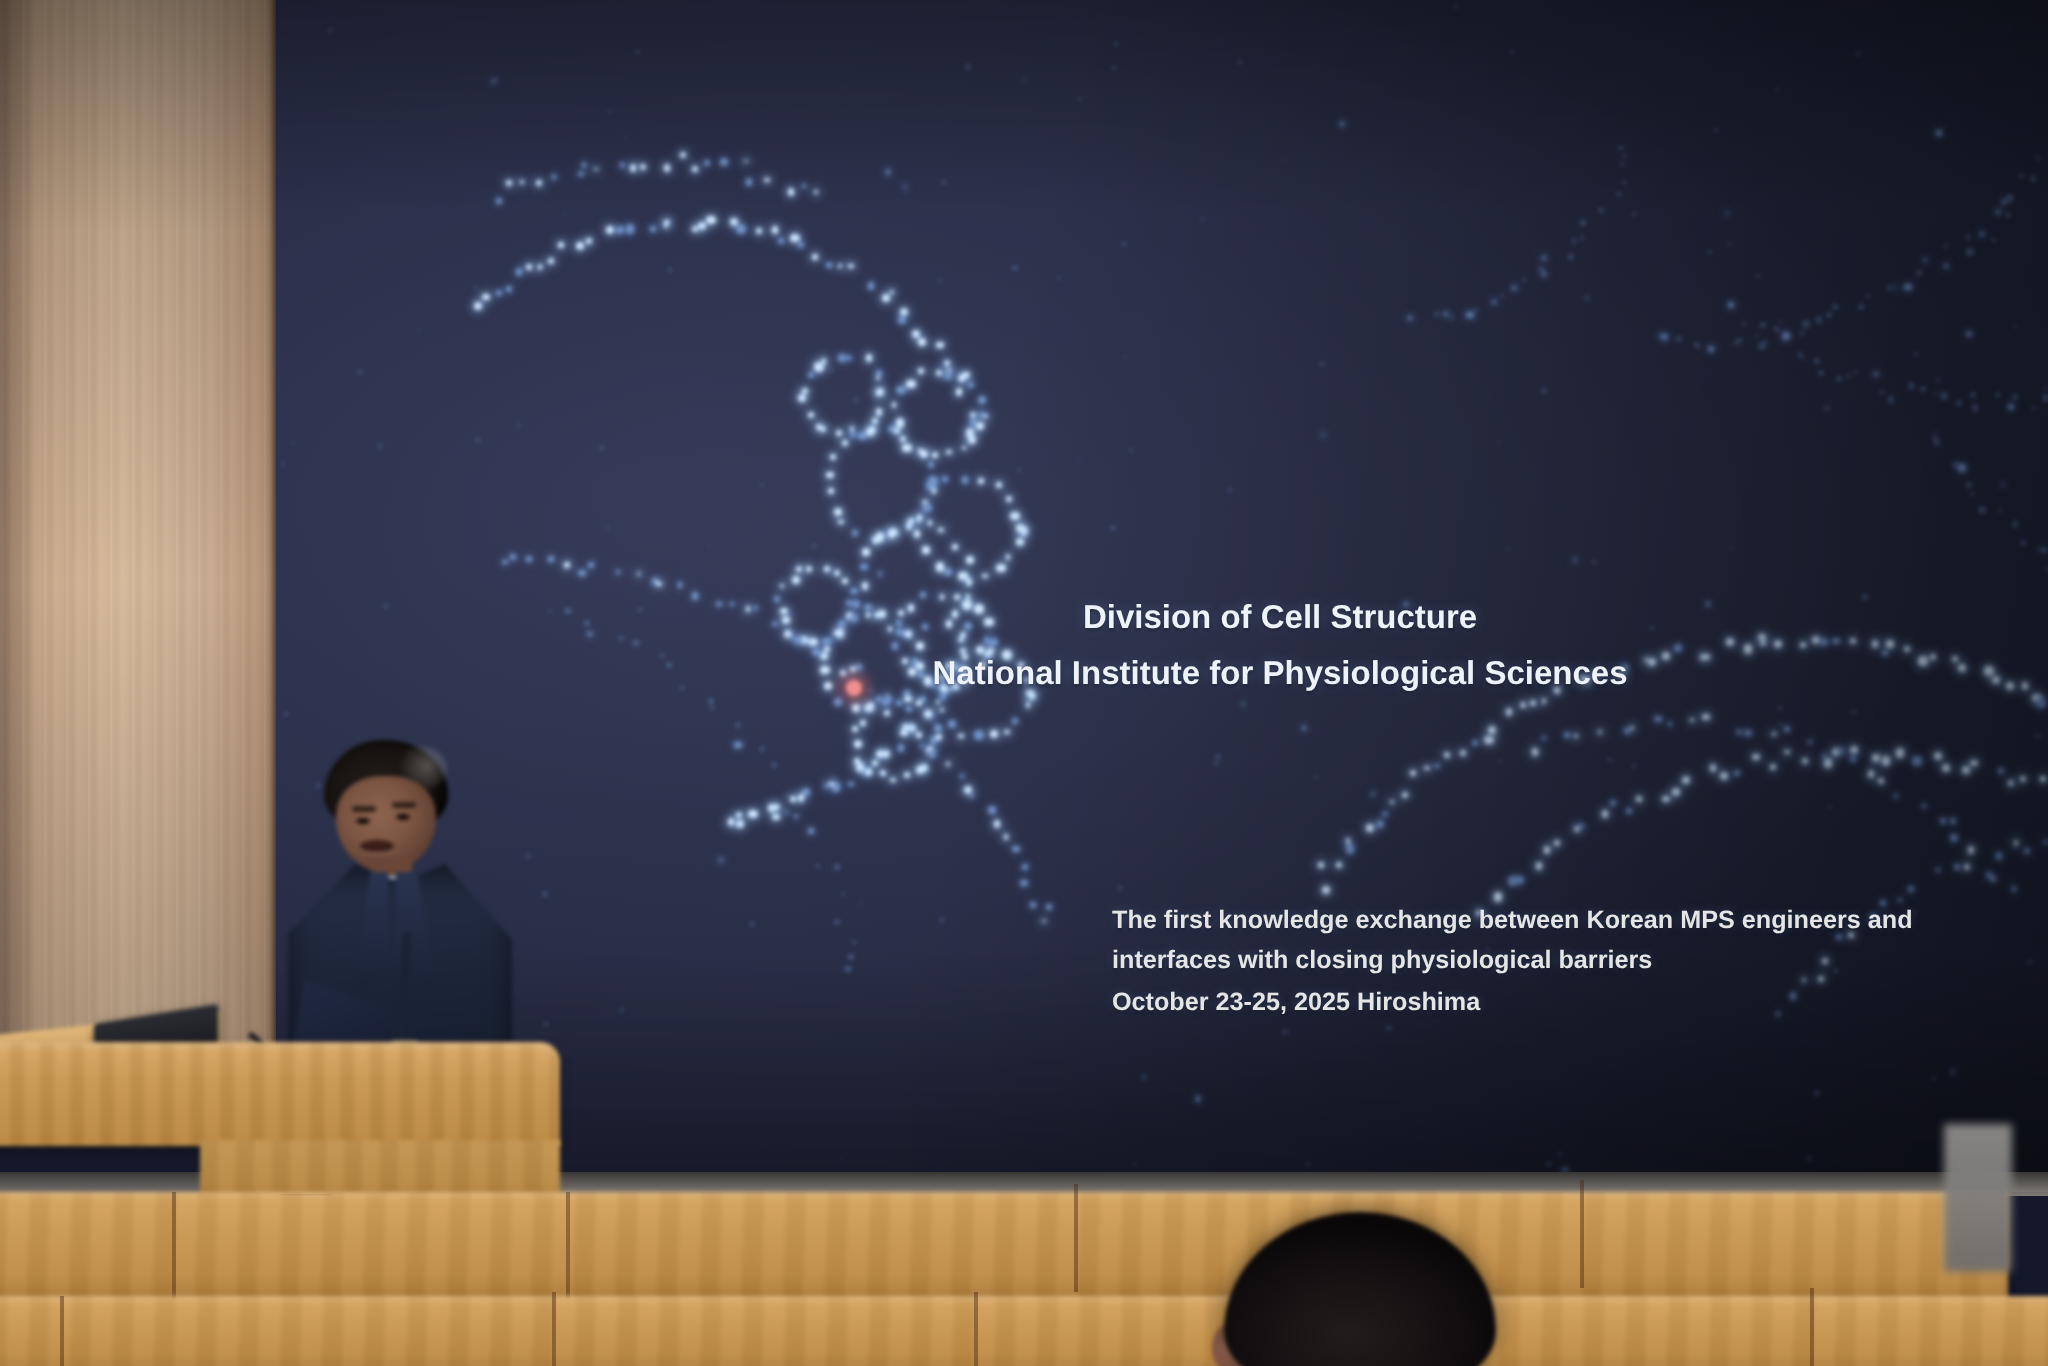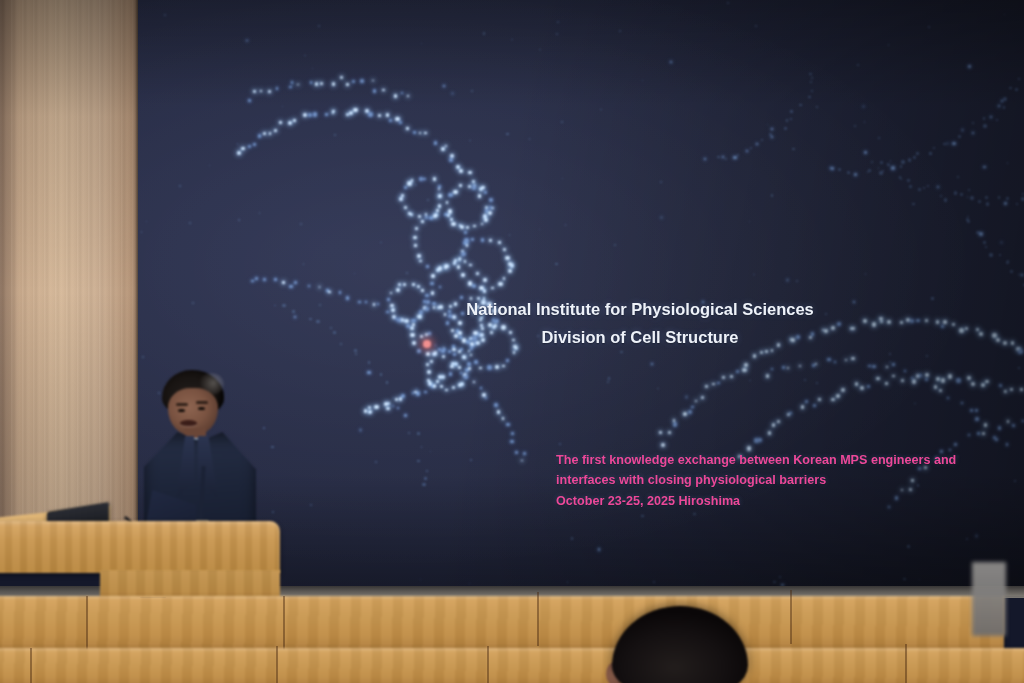--- a/index.html
+++ b/index.html
@@ -78,21 +78,21 @@
   }
   .slide-author{
     position:absolute;left:380px;top:296px;width:520px;
     text-align:center;
     color:#eef2f9;
     font-size:16.5px;font-weight:bold;line-height:1.68;
     text-shadow:0 0 6px rgba(120,160,230,.33), 0 1px 2px rgba(0,0,0,.5);
   }
   .slide-footer{
     position:absolute;left:556px;top:450px;width:430px;
-    color:#ec4899;
+    color:#e5e5e5;
     font-size:12.6px;font-weight:bold;line-height:1.62;
     text-shadow:0 0 5px rgba(120,160,230,.30), 0 1px 2px rgba(0,0,0,.5);
   }
   .slide-footer i{font-style:italic;}
 
   
   .speaker{position:absolute;left:140px;top:370px;width:150px;height:200px;}
   .sp-hair{
     position:absolute;left:22px;top:0px;width:62px;height:46px;
     background:radial-gradient(60% 70% at 45% 60%, #241f1d 0%, #171311 70%, #0d0a09 100%);
@@ -1029,22 +1029,22 @@
       </div>
 
     <div class="screen-vignette"></div>
   </div>
   <div class="screen-bottom-edge"></div>
 
   <div class="slide-title">
   </div>
 
   <div class="slide-author">
+    <div>Division of Cell Structure</div>
     <div>National Institute for Physiological Sciences</div>
-    <div>Division of Cell Structure</div>
   </div>
 
   <div class="slide-footer">
     <div>The first knowledge exchange between Korean MPS engineers  and</div>
     <div>interfaces with closing physiological barriers</div>
     <div>October 23-25, 2025  Hiroshima</div>
   </div>
 
   <div class="floor-strip"></div>
 

